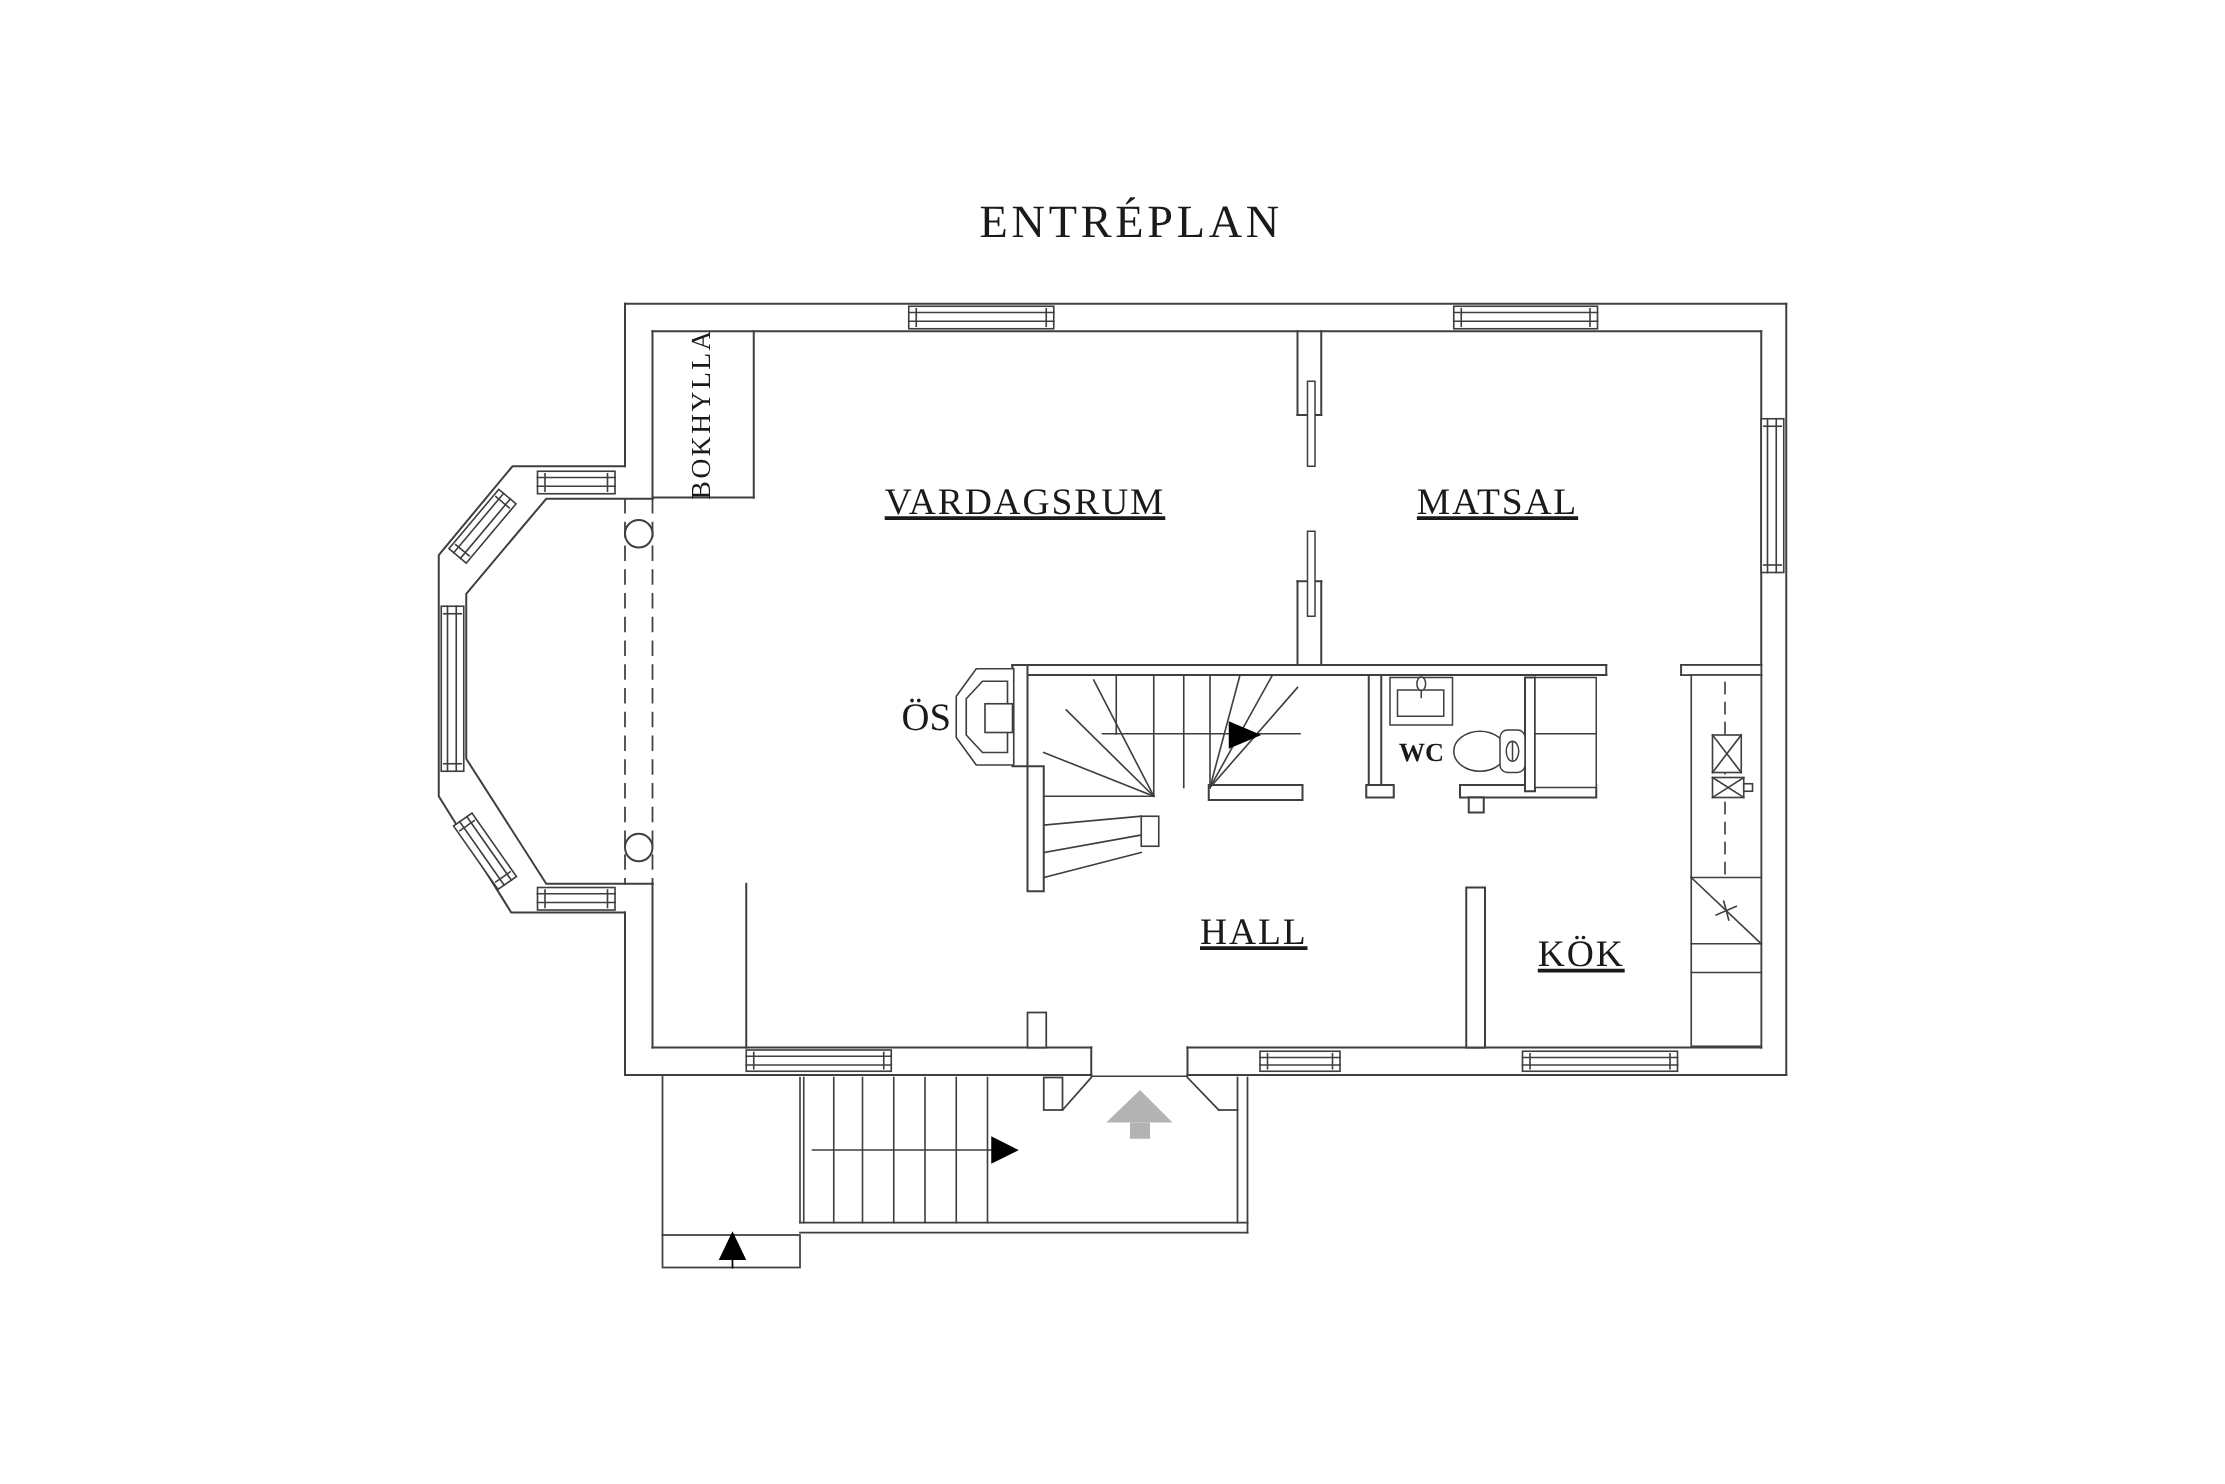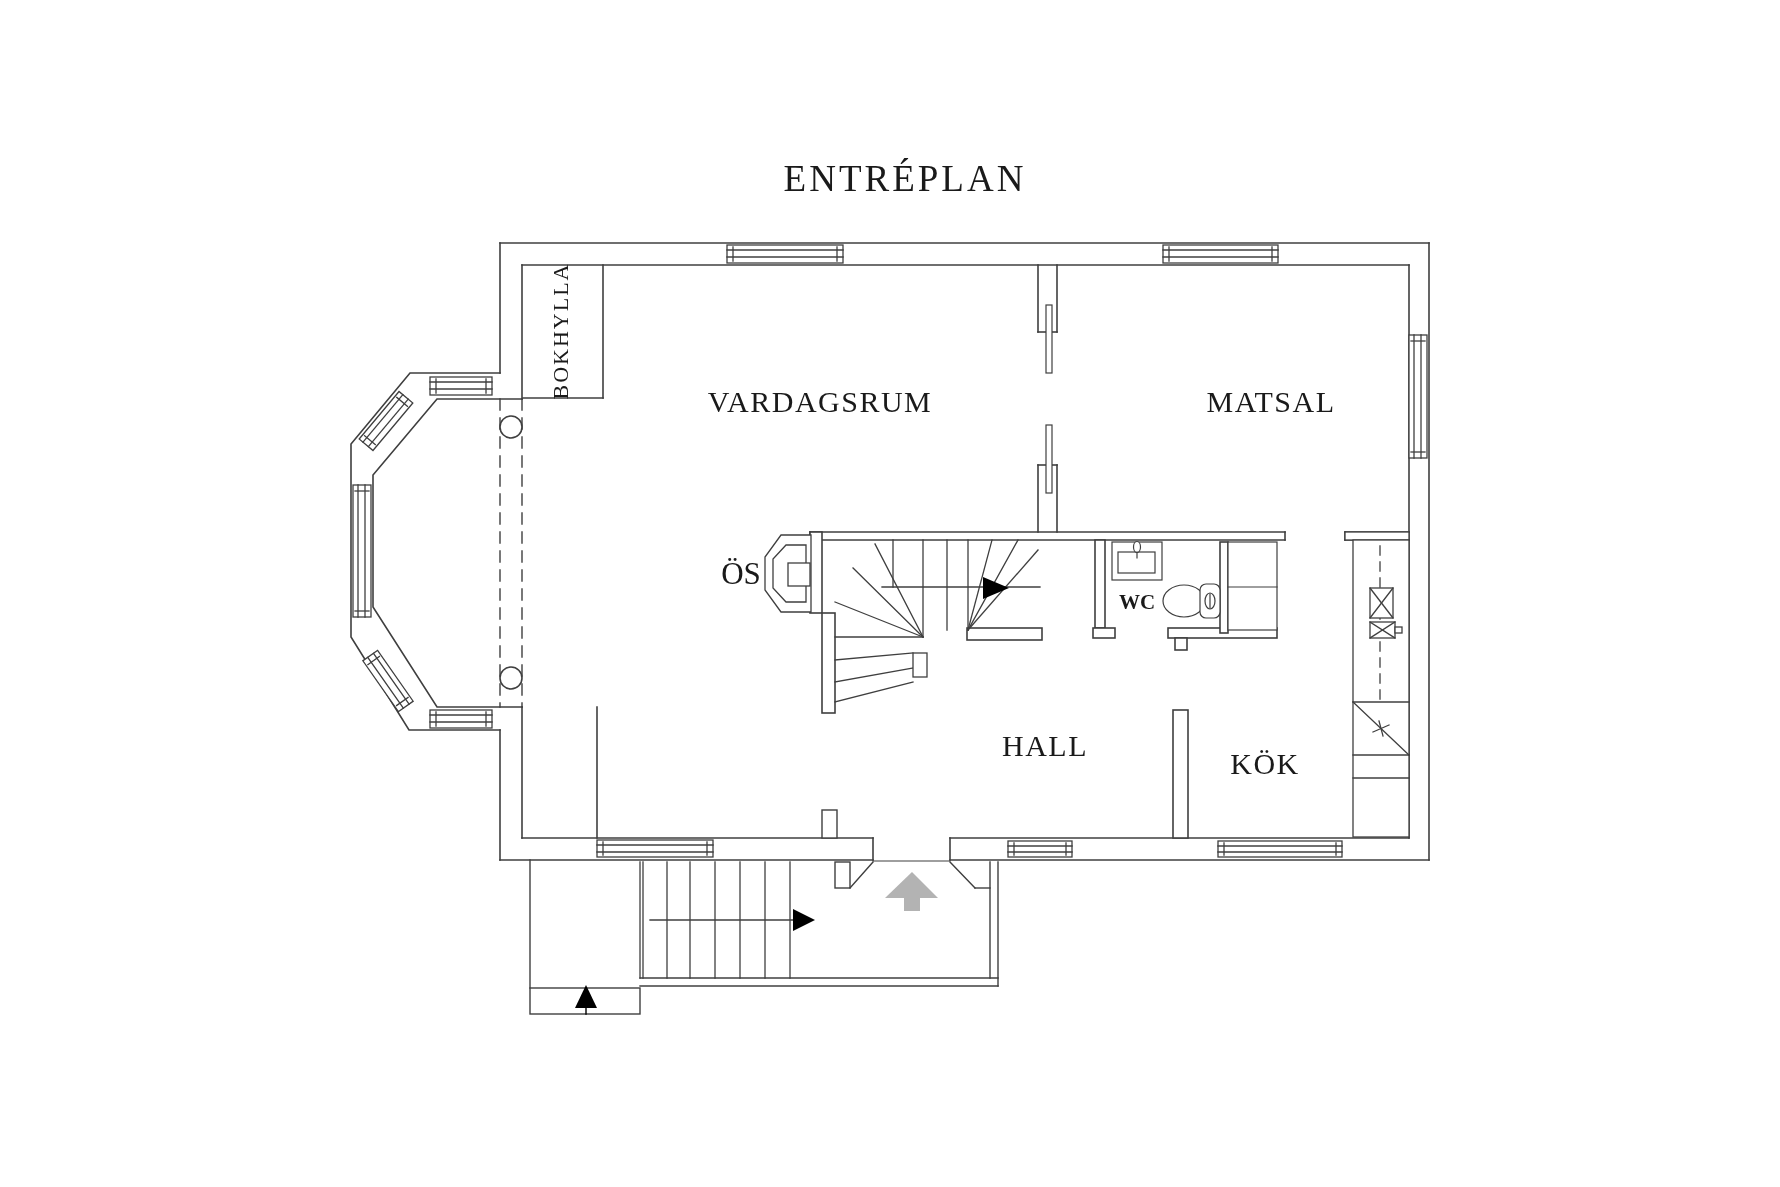--- a/index.html
+++ b/index.html
@@ -20,24 +20,24 @@
   }
   #plan-svg{position:absolute;left:0;top:0;}
   .lbl{
     position:absolute;
     transform:translate(-50%,-50%);
     white-space:nowrap;
     color:var(--text);
     user-select:none;
   }
   .title{left:905px;top:178px;font-size:37px;letter-spacing:3px;}
-  .room{font-size:30px;letter-spacing:1.5px;}
+  .room{font-size:30px;letter-spacing:1.5px;text-decoration:underline;}
   .vardagsrum{left:820px;top:402px;}
-  .matsal{left:1271px;top:402px;}
-  .hall{left:1045px;top:746px;}
+  .matsal{left:1198px;top:402px;}
+  .hall{left:1003px;top:746px;}
   .kok{left:1265px;top:764px;}
   .wc{left:1137px;top:602px;font-size:21px;font-weight:bold;}
   .os{left:741px;top:574px;font-size:31px;}
   .bokhylla{
     left:561px;top:331px;font-size:22px;letter-spacing:2px;
     transform:translate(-50%,-50%) rotate(-90deg);
   }
   .footer{left:823px;top:1124px;font-size:22px;font-style:italic;letter-spacing:0.5px;}
 </style>
 </head>

